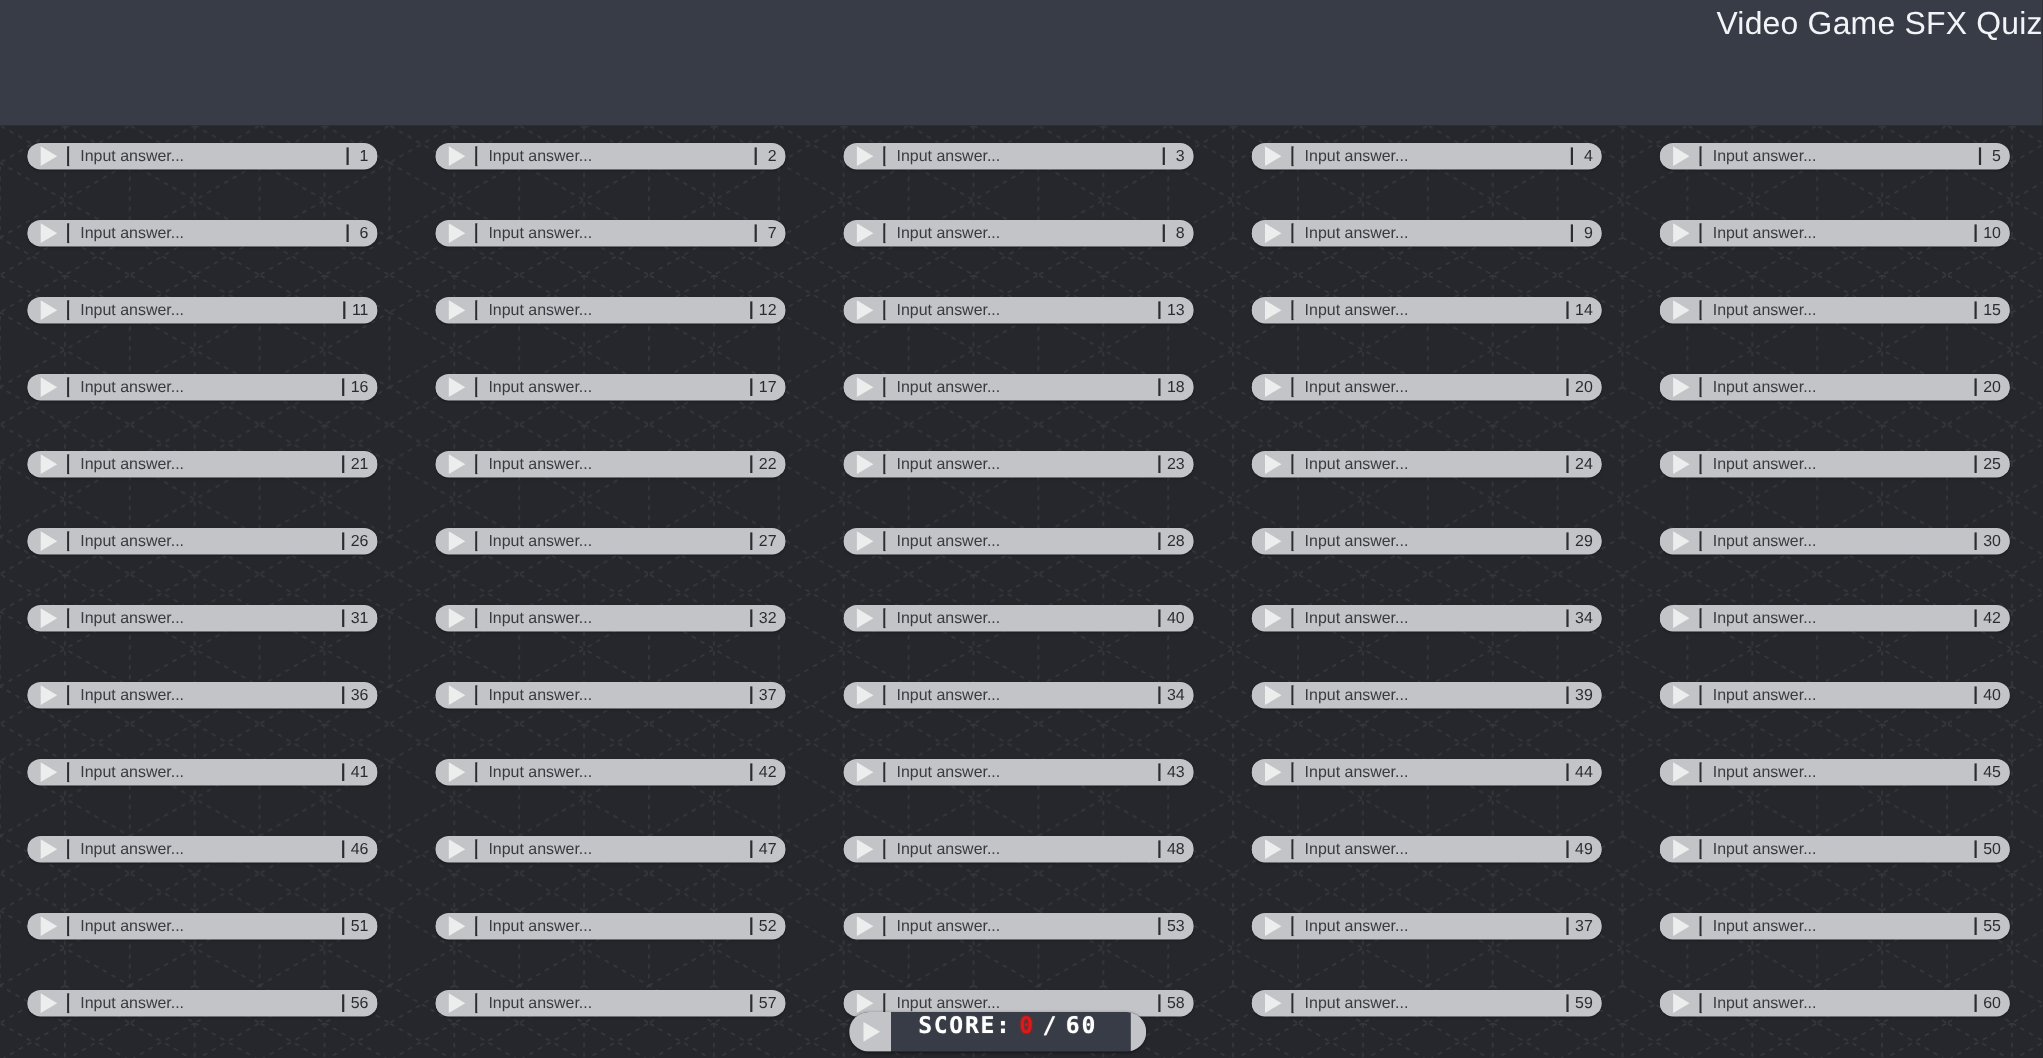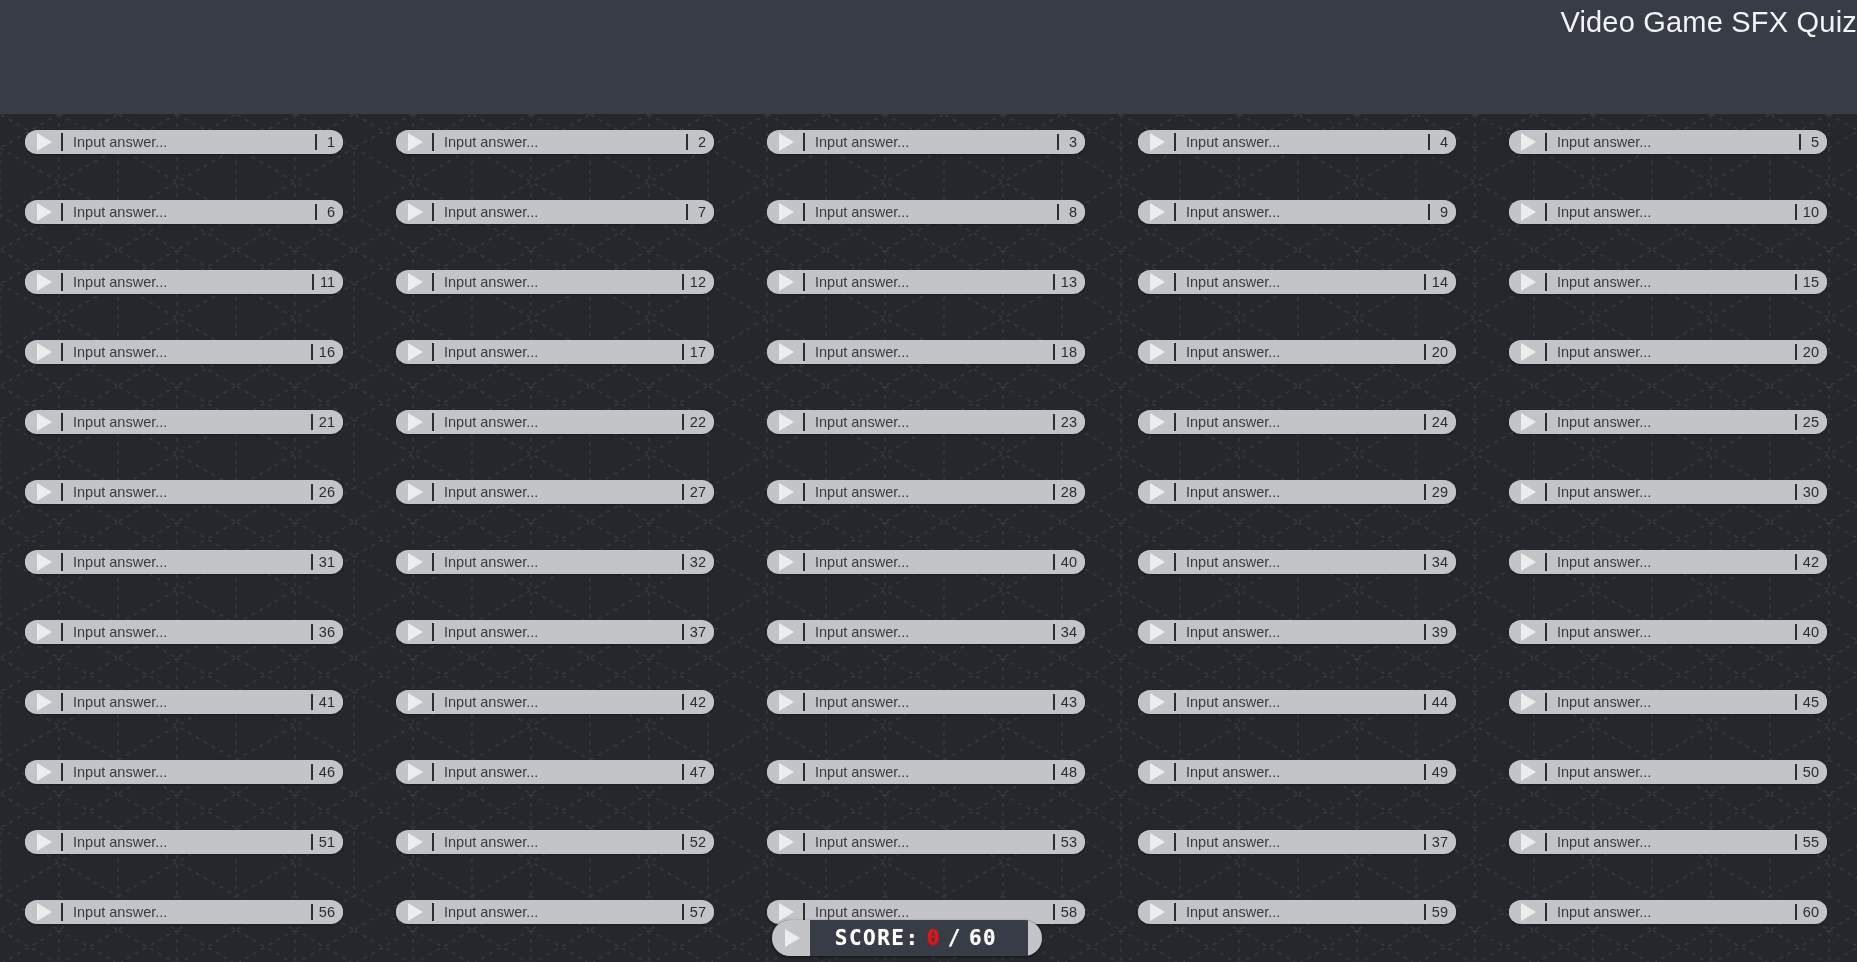--- a/index.html
+++ b/index.html
@@ -143,21 +143,21 @@
     align-items: center;
     justify-content: center;
     cursor: pointer;
   }
   #score-play-btn .play-tri {
     border-left-color: #eceded;
   }
   #score-readout {
     flex: 1 1 auto;
     display: flex;
-    align-items: center;
+    align-items: flex-start;
     justify-content: center;
     gap: 7px;
     height: 36px;
     padding-right: 6px;
     font-size: 21px;
     letter-spacing: 1.5px;
   }
   .seg {
     font-family: "DejaVu Sans Mono", monospace;
     font-weight: 700;

